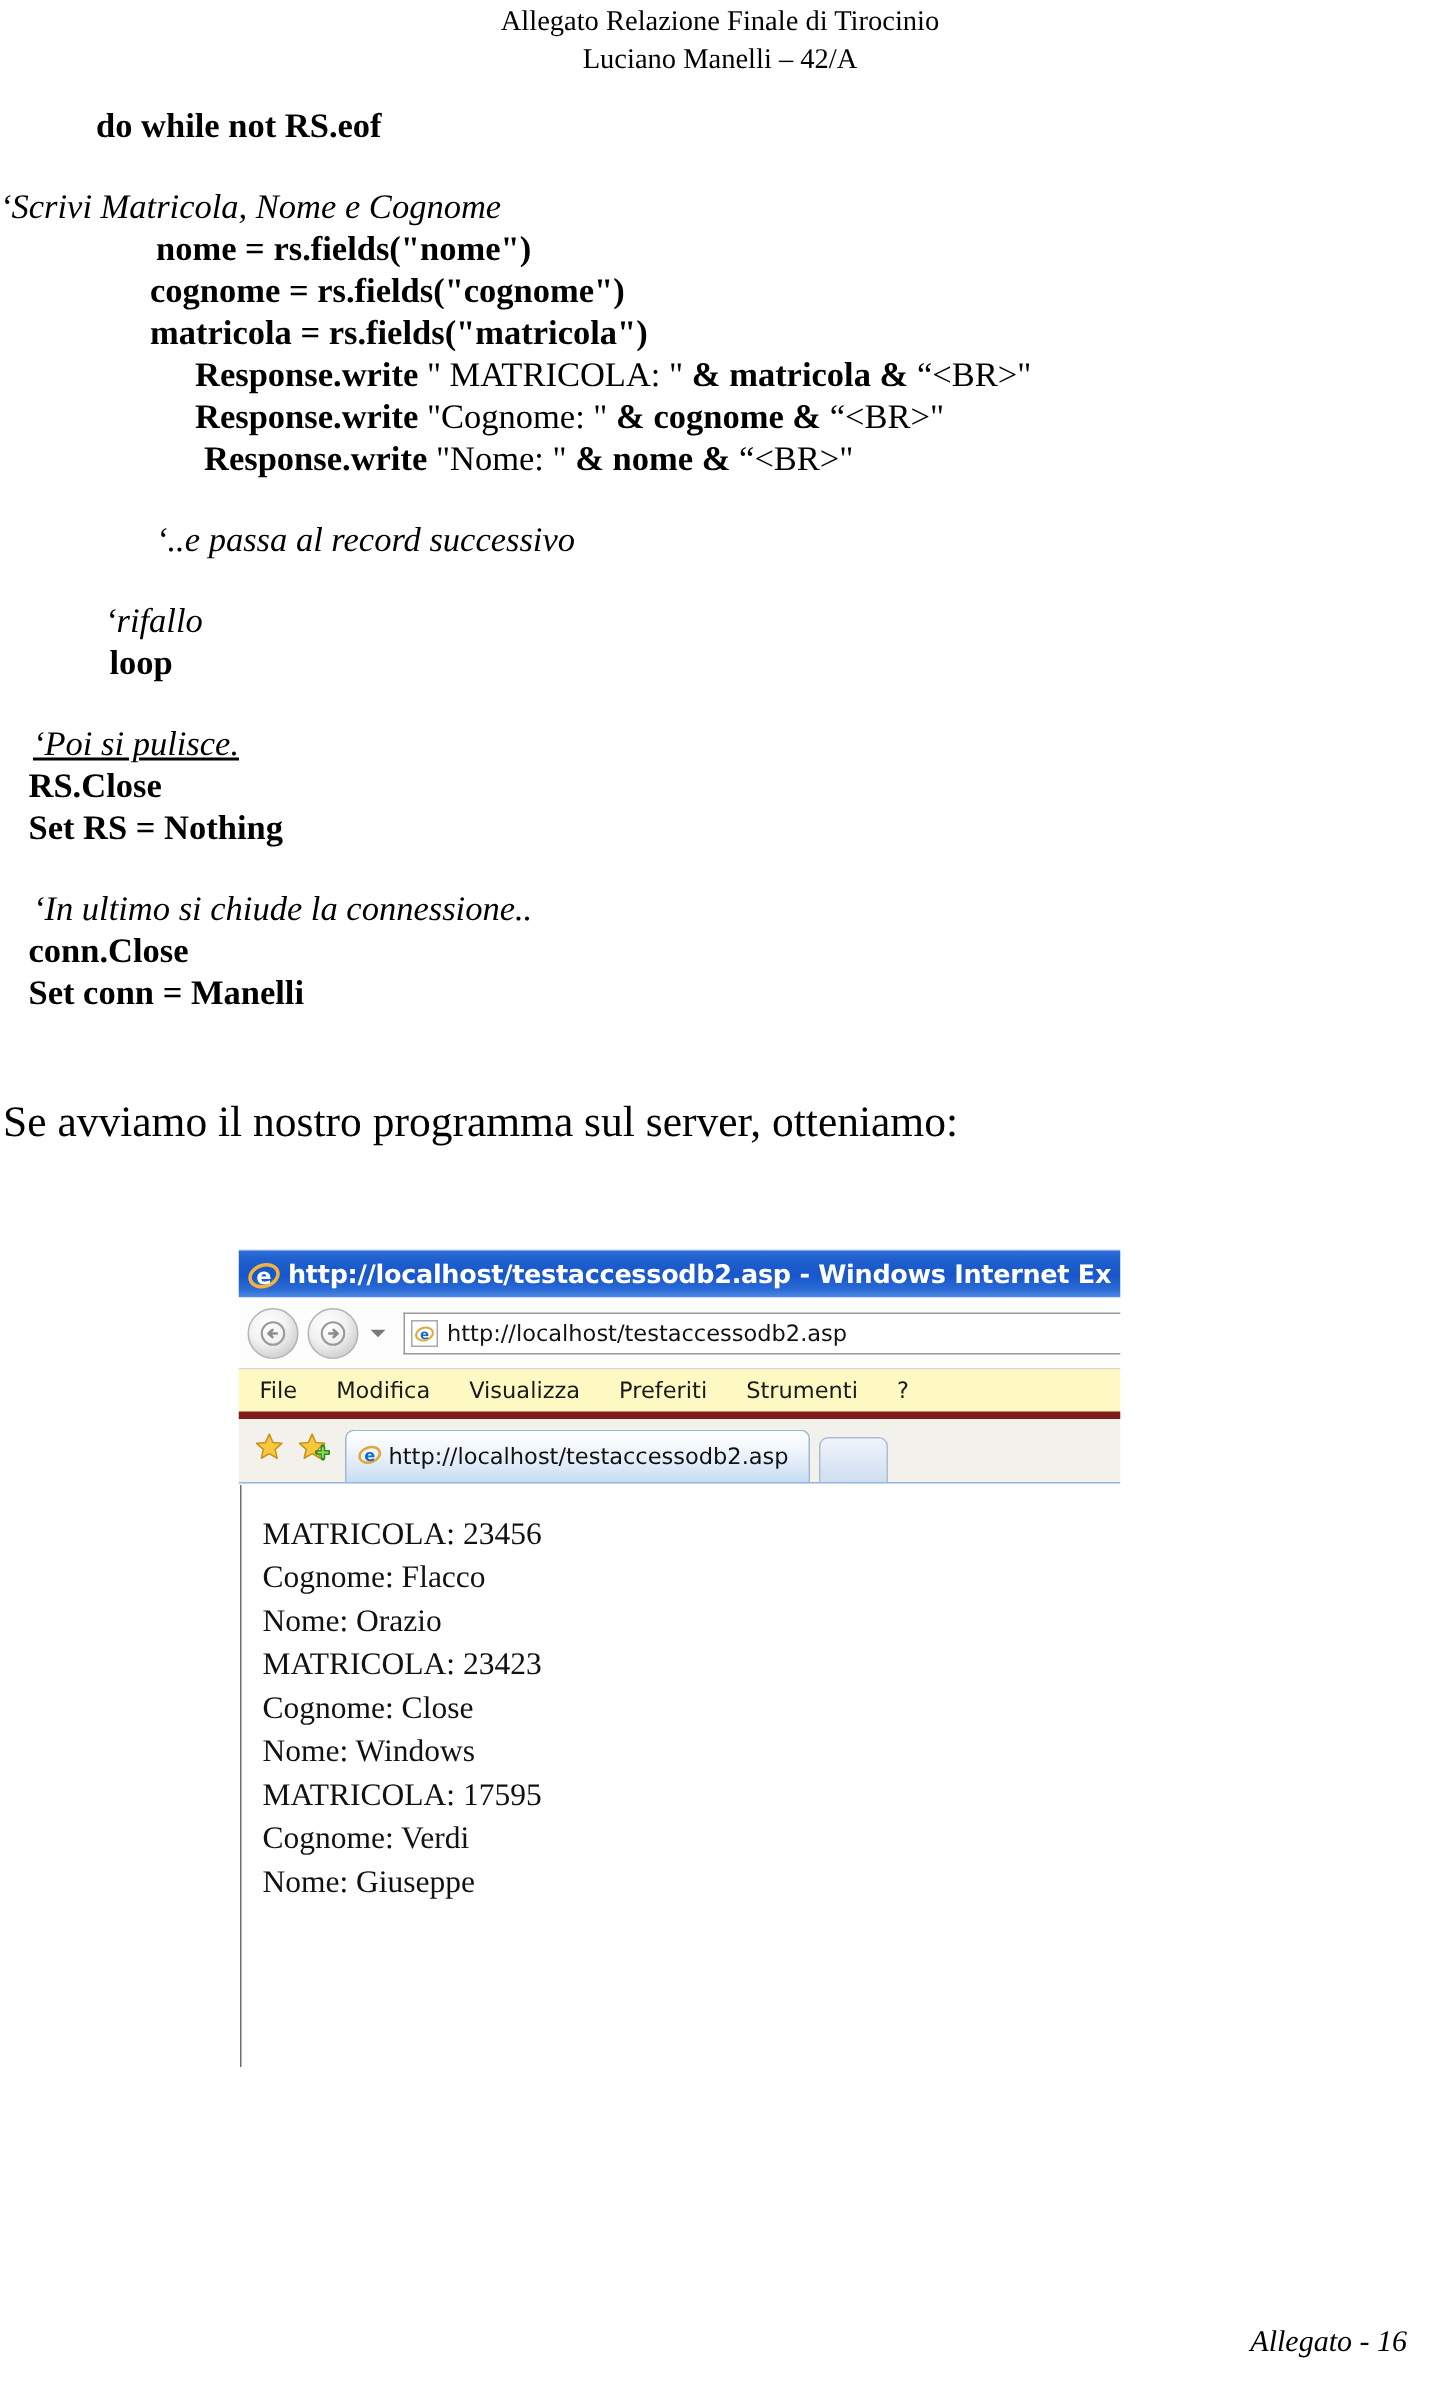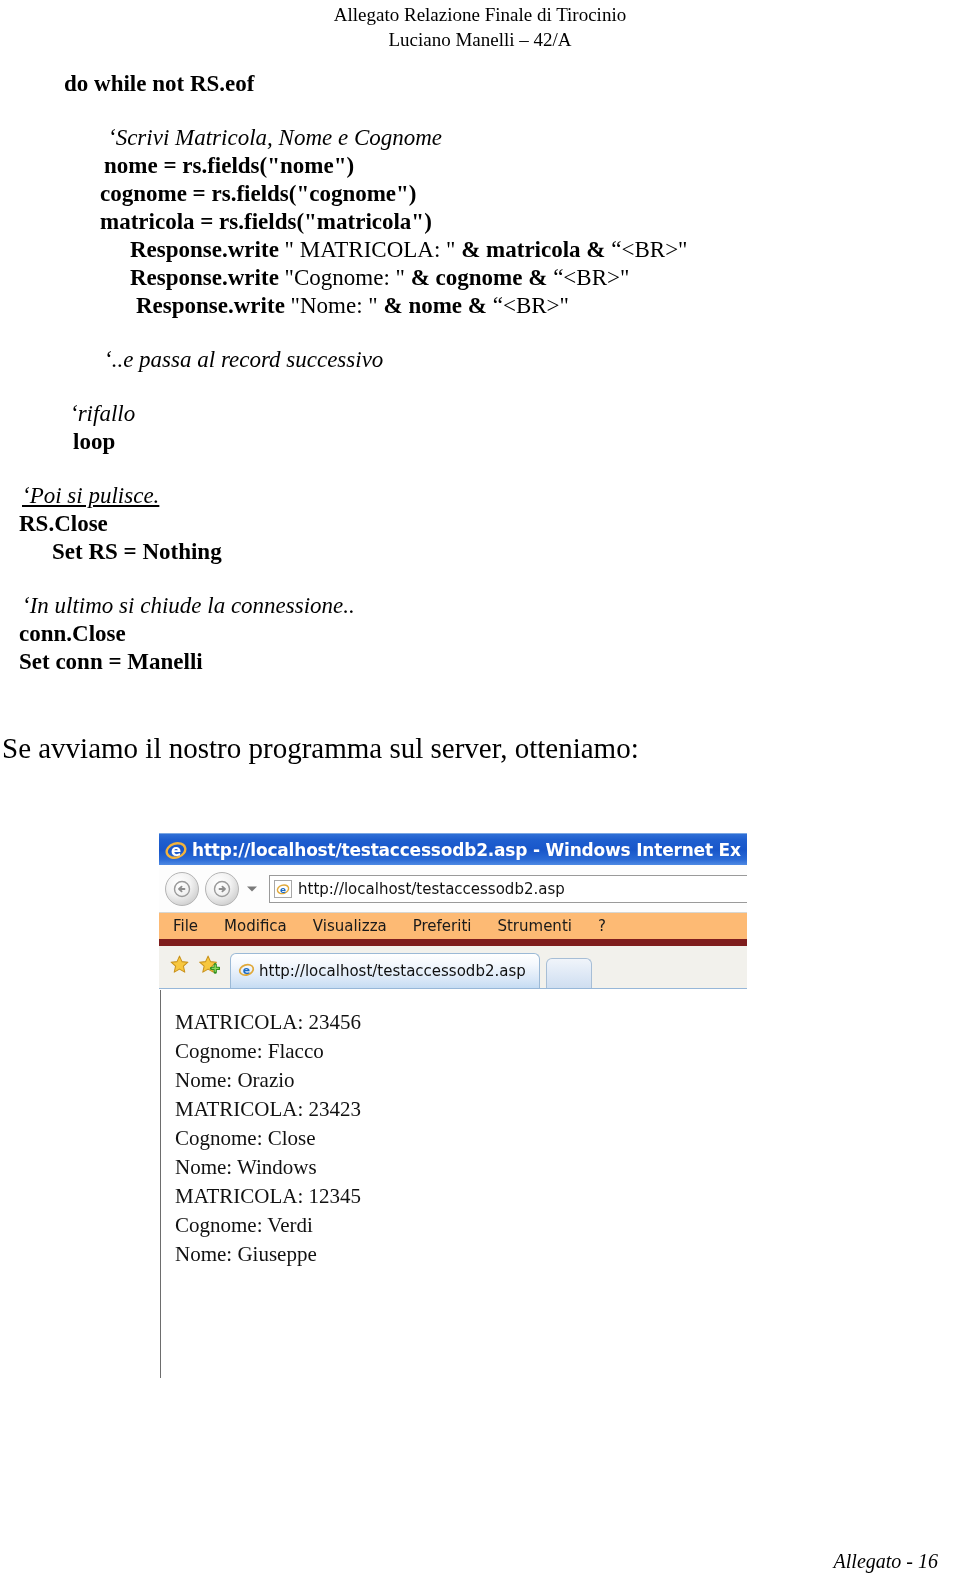--- a/index.html
+++ b/index.html
@@ -145,25 +145,25 @@
     background: #fff;
     display:flex; align-items:center; justify-content:center;
     box-sizing: border-box;
     flex: 0 0 18px;
   }
 
   .menubar {
     position: absolute;
     left: 0; top: 80px;
     width: 588px; height: 33px;
-    background: #fdba74;
-    display: flex;
-    align-items: center;
-    box-sizing: border-box;
-    border-bottom: 7px solid #7f1d1d;
+    background: #fef9c3;
+    display: flex;
+    align-items: center;
+    box-sizing: border-box;
+    border-bottom: 5px solid #7f1d1d;
   }
   .menubar .mi {
     font-size: 15px;
     color: #1a1a1a;
     padding: 0 13px;
     white-space: nowrap;
   }
   .menubar .mi:first-child { padding-left: 14px; }
 
   .tabrow {
@@ -250,21 +250,21 @@
   <div>Allegato Relazione Finale di Tirocinio</div>
   <div>Luciano Manelli – 42/A</div>
 </div>
 
 <div class="code-area">
 
   <div class="ln bold" style="padding-left:64px;">do while not RS.eof</div>
 
   <div class="gap-md"></div>
 
-  <div class="ln rem" style="padding-left:108px;">‘Scrivi Matricola, Nome e Cognome</div>
+  <div class="ln rem" style="">‘Scrivi Matricola, Nome e Cognome</div>
   <div class="ln bold" style="padding-left:104px;">nome = rs.fields("nome")</div>
   <div class="ln bold" style="padding-left:100px;">cognome = rs.fields("cognome")</div>
   <div class="ln bold" style="padding-left:100px;">matricola = rs.fields("matricola")</div>
 
   <div class="ln" style="padding-left:130px;"><span class="bold">Response.write </span><span class="plain">" MATRICOLA: "</span><span class="bold"> &amp; matricola &amp; </span><span class="plain">“&lt;BR&gt;"</span></div>
 
   <div class="ln" style="padding-left:130px;"><span class="bold">Response.write </span><span class="plain">"Cognome: "</span><span class="bold"> &amp; cognome &amp; </span><span class="plain">“&lt;BR&gt;"</span></div>
 
   <div class="ln" style="padding-left:136px;"><span class="bold">Response.write </span><span class="plain">"Nome: "</span><span class="bold"> &amp; nome &amp; </span><span class="plain">“&lt;BR&gt;"</span></div>
 
@@ -274,21 +274,21 @@
 
   <div class="gap-md"></div>
 
   <div class="ln rem" style="padding-left:70px;">‘rifallo</div>
   <div class="ln bold" style="padding-left:73px;">loop</div>
 
   <div class="gap-md"></div>
 
   <div class="ln rem" style="padding-left:22px;text-decoration:underline;">‘Poi si pulisce.</div>
   <div class="ln bold" style="padding-left:19px;">RS.Close</div>
-  <div class="ln bold" style="padding-left:19px;margin-left:33px;">Set RS = Nothing</div>
+  <div class="ln bold" style="padding-left:19px;">Set RS = Nothing</div>
 
   <div class="gap-md"></div>
 
   <div class="ln rem" style="padding-left:22px;">‘In ultimo si chiude la connessione..</div>
   <div class="ln bold" style="padding-left:19px;">conn.Close</div>
   <div class="ln bold" style="padding-left:19px;">Set conn = Manelli</div>
 
   <div class="gap-lg"></div>
 
   <div class="para" style="padding-left:2px; padding-top:22px;">Se avviamo il nostro programma sul server, otteniamo:</div>
@@ -375,21 +375,21 @@
   </div>
 
   <div class="viewport">
     <div class="content">
       <div class="line">MATRICOLA: 23456</div>
       <div class="line">Cognome: Flacco</div>
       <div class="line">Nome: Orazio</div>
       <div class="line">MATRICOLA: 23423</div>
       <div class="line">Cognome: Close</div>
       <div class="line">Nome: Windows</div>
-      <div class="line">MATRICOLA: 12345</div>
+      <div class="line">MATRICOLA: 17595</div>
       <div class="line">Cognome: Verdi</div>
       <div class="line">Nome: Giuseppe</div>
     </div>
   </div>
 
 </div>
 
 <div class="footer">Allegato - 16</div>
 
 </body></html>

